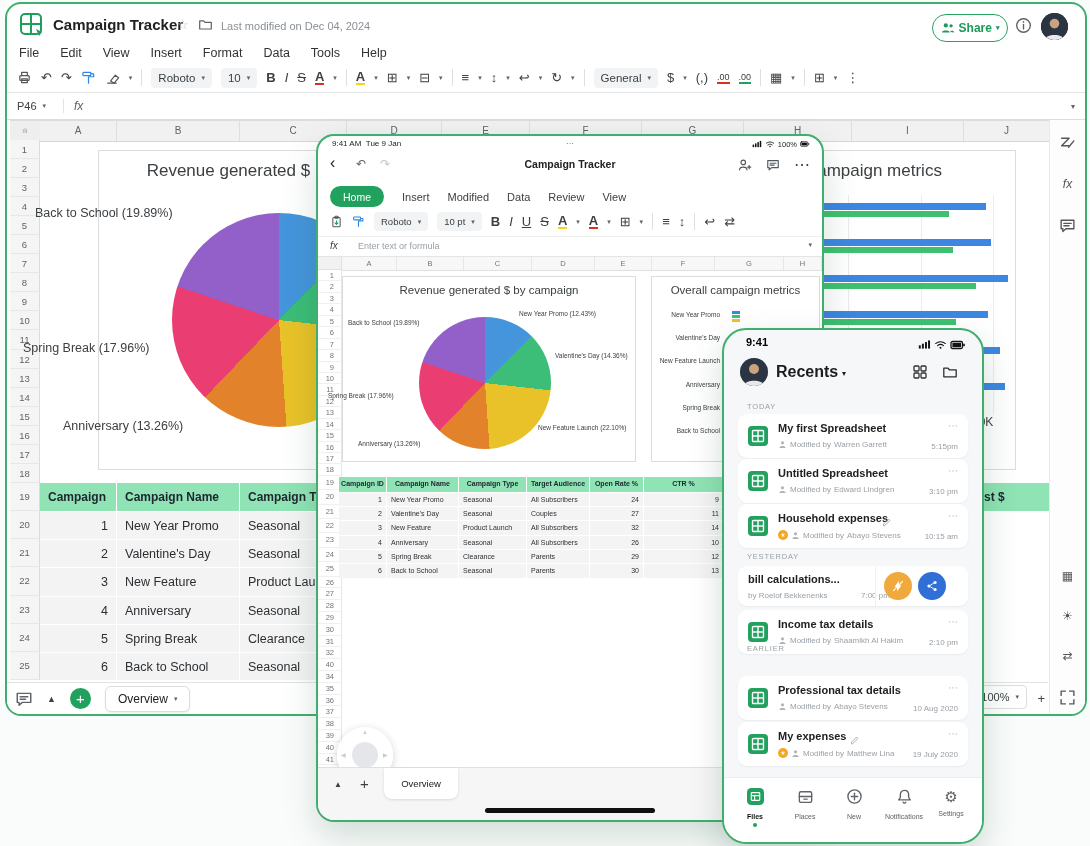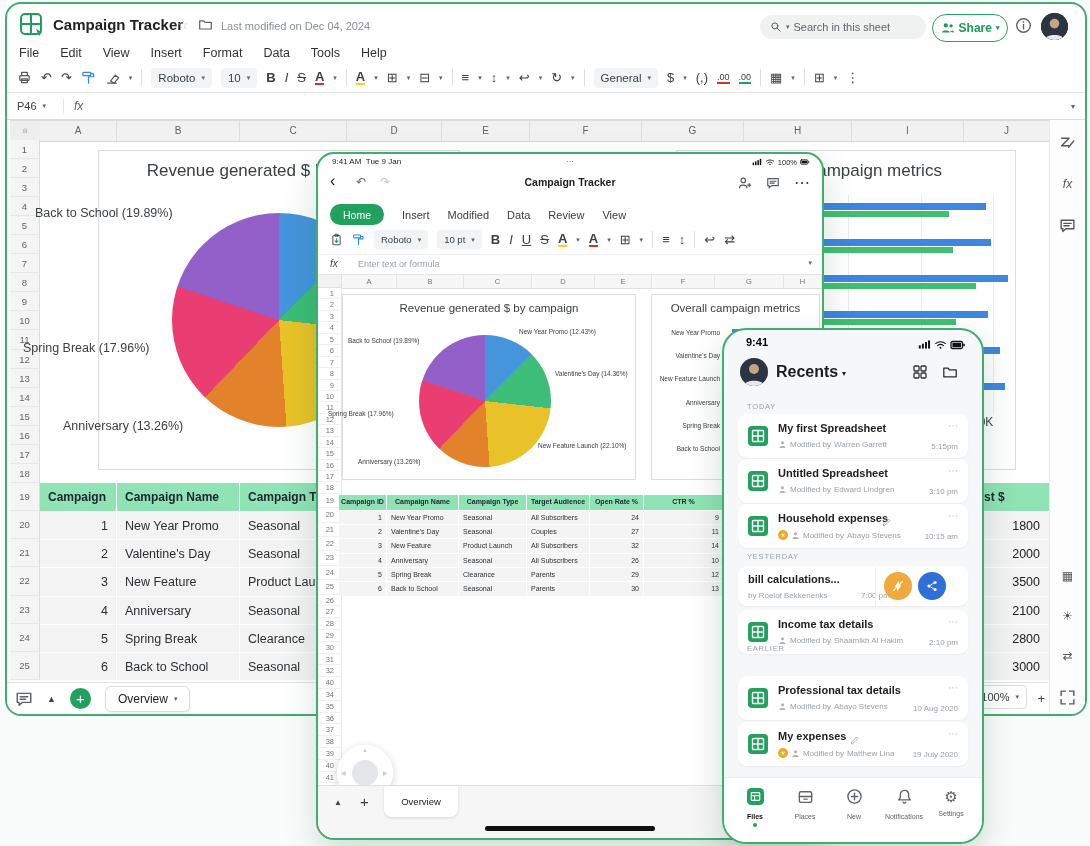--- a/index.html
+++ b/index.html
@@ -92,21 +92,21 @@
          display:flex;align-items:center;gap:6px;padding:0 12px;font-size:12px;color:#202124;}
   .d-zoom{position:absolute;right:58px;bottom:5px;height:22px;border:1px solid #ddd;border-radius:4px;background:#fff;
           display:flex;align-items:center;gap:6px;padding:0 7px;font-size:11px;color:#3c4043;}
   .d-zplus{position:absolute;right:40px;bottom:8px;font-size:13px;color:#444;}
   .d-side{position:absolute;right:0;top:116px;bottom:0;width:36px;border-left:1px solid #e9e9e9;background:#fdfdfd;
           display:flex;flex-direction:column;align-items:center;padding-top:14px;gap:26px;box-sizing:border-box;}
   .d-side .ic{width:17px;height:17px;color:#52575c;}
   .d-side .txt{font-size:12px;color:#52575c;}
   .d-side .gap{flex:1;}
   
-  .tablet{position:absolute;left:316px;top:152px;width:504px;height:684px;background:#fff;
+  .tablet{position:absolute;left:316px;top:134px;width:504px;height:684px;background:#fff;
           border:2px solid #3fae6e;border-radius:18px;overflow:hidden;box-shadow:0 14px 34px rgba(30,80,50,.18);}
   .t-status{position:absolute;left:0;top:3px;width:100%;height:13px;font-size:8px;color:#222;}
   .t-st-l{position:absolute;left:14px;top:0;}
   .t-st-c{position:absolute;left:0;right:0;text-align:center;color:#777;font-size:8px;}
   .t-st-r{position:absolute;right:12px;top:0;display:flex;align-items:center;gap:3px;font-size:7.5px;}
   .mini-ic{width:10px;height:10px;color:#111;}
   .t-nav{position:absolute;left:0;top:16px;width:100%;height:28px;}
   .t-back{position:absolute;left:12px;top:2px;font-size:16px;color:#222;}
   .t-undo{position:absolute;left:38px;top:5px;font-size:12px;color:#5f6368;}
   .t-redo{position:absolute;left:62px;top:5px;font-size:12px;color:#c3c7cb;}
@@ -225,30 +225,20 @@
             <line x1="2" y1="12" x2="22" y2="12"></line>
             <line x1="12" y1="2" x2="12" y2="22"></line>
             <path d="M17 17l6 3-3 4z" fill="#1e9e5a" stroke="none"></path>
           </svg></span>
       <span class="d-title">Campaign Tracker</span>
       <span class="d-star">☆</span>
       <span class="d-folder"><svg viewBox="0 0 16 16" fill="none" stroke="currentColor" stroke-width="1.3" stroke-linecap="round" stroke-linejoin="round">
             <path d="M1.8 4.2h4.2l1.4 1.6h6.8v7H1.8z"></path>
           </svg></span>
       <span class="d-modified">Last modified on Dec 04, 2024</span>
-      <div class="d-search">
-        <span class="tb-ic" style="width:12px;height:12px">
-            <svg viewBox="0 0 16 16" fill="none" stroke="currentColor" stroke-width="1.3" stroke-linecap="round" stroke-linejoin="round">
-              <circle cx="6.5" cy="6.5" r="4"></circle>
-              <line x1="9.6" y1="9.6" x2="13.5" y2="13.5"></line>
-            </svg>
-          </span>
-        <span class="tb-ch">▾</span>
-        <span class="ph">Search in this sheet</span>
-      </div>
       <div class="d-share">
         <span class="tb-ic" style="width:14px;height:14px;color:#1d9a58">
             <svg viewBox="0 0 16 16" fill="currentColor">
               <circle cx="5.5" cy="5" r="2.4"></circle>
               <path d="M1 13c0-3 9-3 9 0z"></path>
               <circle cx="11.5" cy="5.5" r="1.9"></circle>
               <path d="M10.5 12.6c.4-2.2 4.5-2 4.5.4z"></path>
             </svg>
           </span>
         <span>Share</span>
@@ -465,28 +455,20 @@
           <span class="td c2">Clearance</span>
         </div>
         <div class="tr">
           <span class="td c0">6</span>
           <span class="td c1">Back to School</span>
           <span class="td c2">Seasonal</span>
         </div>
       </div>
     <div class="d-cost">
       <div class="hd">Cost $</div>
-      <div>
-          <span>1800</span>
-          <span>2000</span>
-          <span>3500</span>
-          <span>2100</span>
-          <span>2800</span>
-          <span>3000</span>
-        </div>
     </div>
 
     <div class="d-bottom">
       <span class="d-bbl"><svg viewBox="0 0 16 16" fill="none" stroke="currentColor" stroke-width="1.3" stroke-linecap="round" stroke-linejoin="round">
             <path d="M2 3h12v8H6.5L3.6 13.6V11H2z"></path>
             <line x1="4.6" y1="6" x2="11.4" y2="6"></line>
             <line x1="4.6" y1="8.2" x2="9.4" y2="8.2"></line>
           </svg></span>
       <span class="d-up">▲</span>
       <span class="d-plus">+</span>

